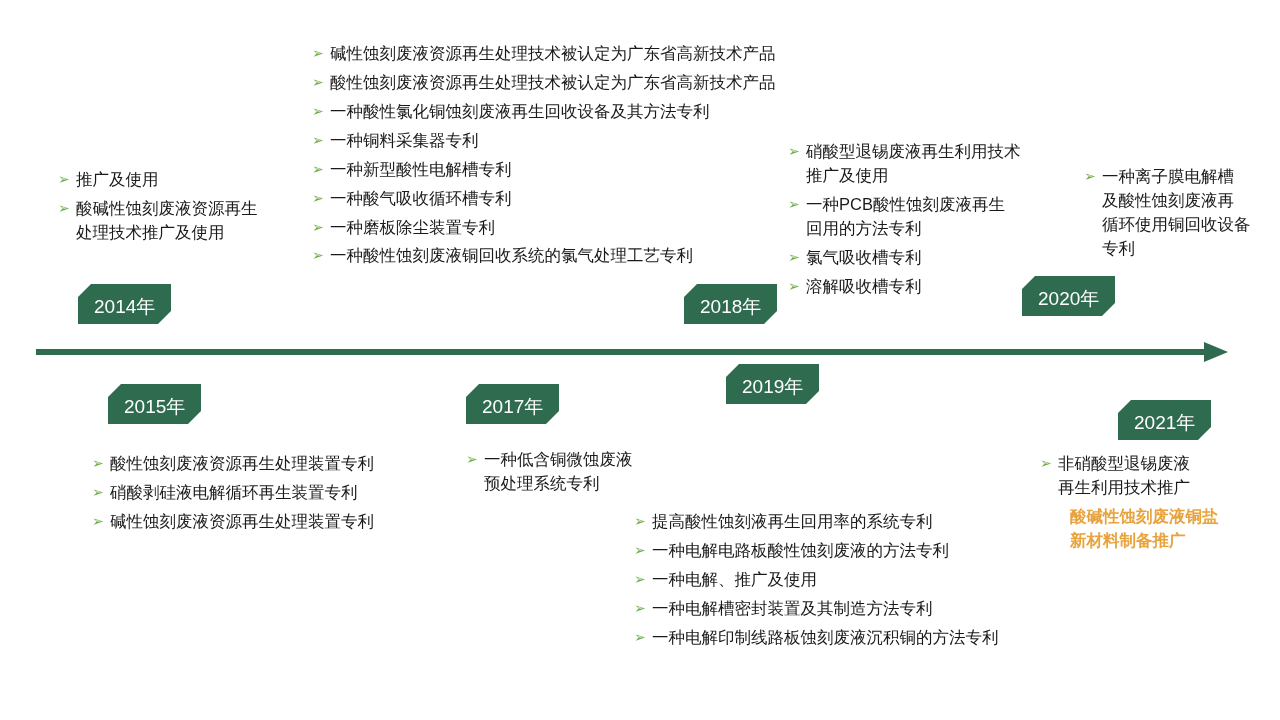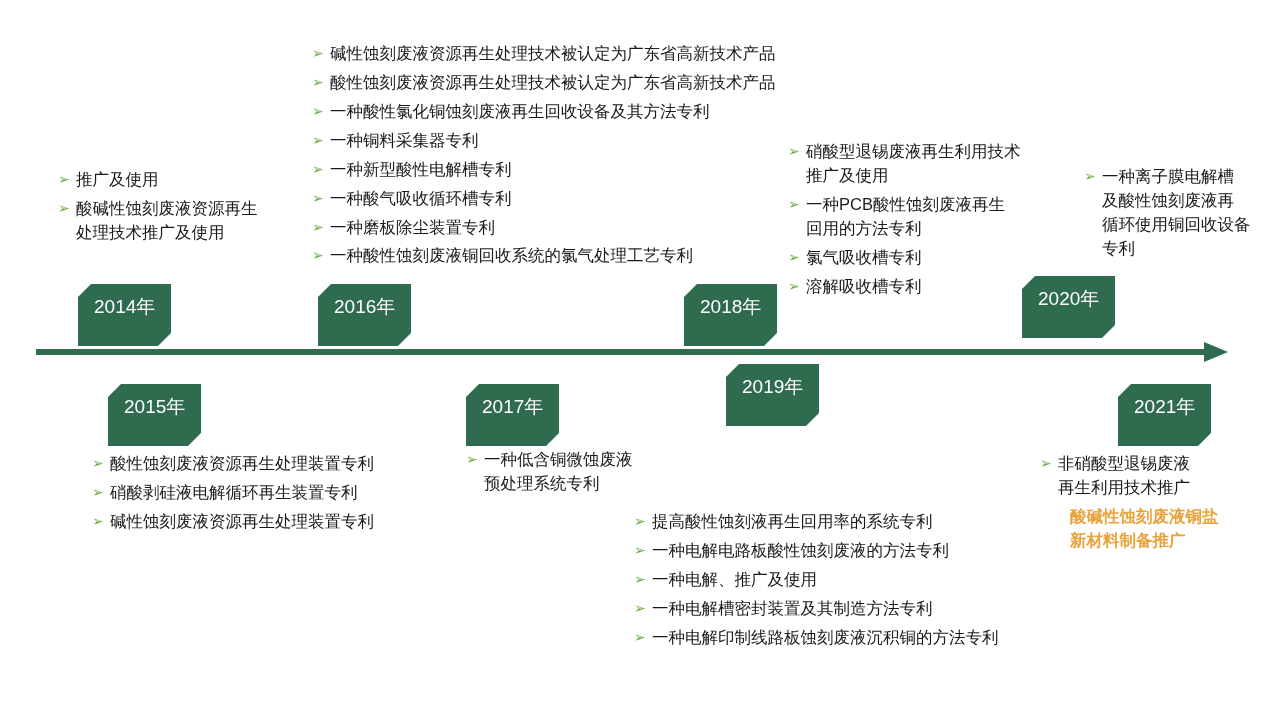--- a/index.html
+++ b/index.html
@@ -42,21 +42,21 @@
     width: 0;
     height: 0;
     border-top: 10px solid transparent;
     border-bottom: 10px solid transparent;
     border-left: 24px solid #2e6b4f;
   }
 
   
   .year-tag {
     position: absolute;
-    height: 62px;
+    height: 40px;
     background: #2e6b4f;
     color: #ffffff;
     font-size: 19px;
     line-height: 46px;
     padding: 0 16px 0 16px;
     white-space: nowrap;
     box-sizing: border-box;
   }
   .year-tag .notch-tl {
     position: absolute;
@@ -199,25 +199,20 @@
 循环使用铜回收设备
 专利</span>
     </div>
   </div>
 
   <div class="year-tag" style="left:78px; top:284px;">
     <span class="notch-tl"></span>
     <span class="year-label">2014年</span>
     <span class="notch-br"></span>
   </div>
-  <div class="year-tag" style="left:318px; top:284px;">
-    <span class="notch-tl"></span>
-    <span class="year-label">2016年</span>
-    <span class="notch-br"></span>
-  </div>
   <div class="year-tag" style="left:684px; top:284px;text-align:right;">
     <span class="notch-tl"></span>
     <span class="year-label">2018年</span>
     <span class="notch-br"></span>
   </div>
   <div class="year-tag" style="left:1022px; top:276px;">
     <span class="notch-tl"></span>
     <span class="year-label">2020年</span>
     <span class="notch-br"></span>
   </div>
@@ -230,21 +225,21 @@
   <div class="year-tag" style="left:466px; top:384px;">
     <span class="notch-tl"></span>
     <span class="year-label">2017年</span>
     <span class="notch-br"></span>
   </div>
   <div class="year-tag" style="left:726px; top:364px;">
     <span class="notch-tl"></span>
     <span class="year-label">2019年</span>
     <span class="notch-br"></span>
   </div>
-  <div class="year-tag" style="left:1118px; top:384px;">
+  <div class="year-tag" style="left:1118px; top:400px;">
     <span class="notch-tl"></span>
     <span class="year-label">2021年</span>
     <span class="notch-br"></span>
   </div>
 
   <div class="group" style="left:92px; top:452px; width:380px;">
     <div class="item">
       <span class="marker">➢</span>
       <span class="txt">酸性蚀刻废液资源再生处理装置专利</span>
     </div>

